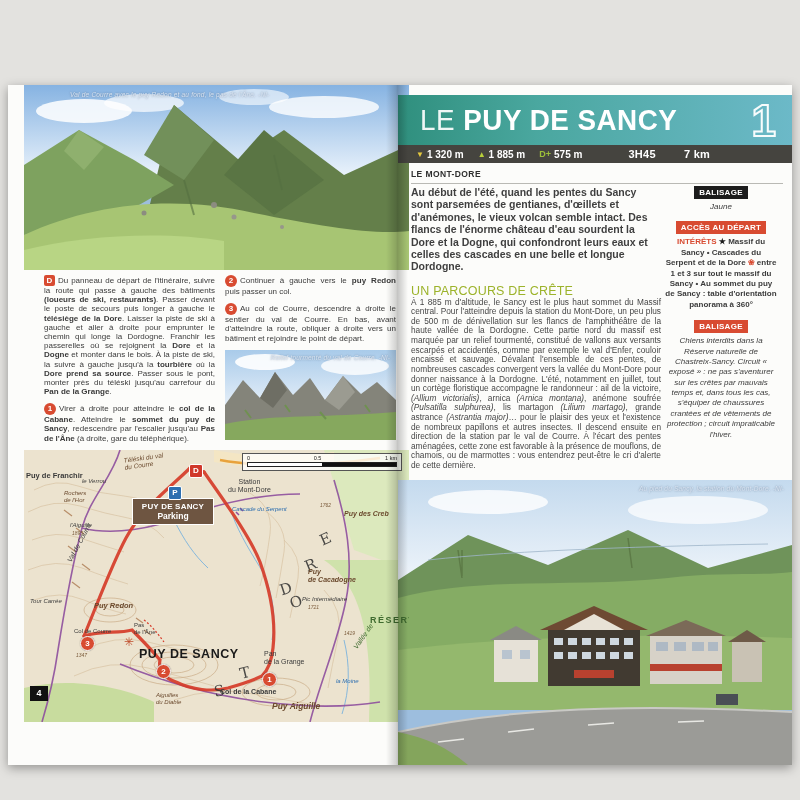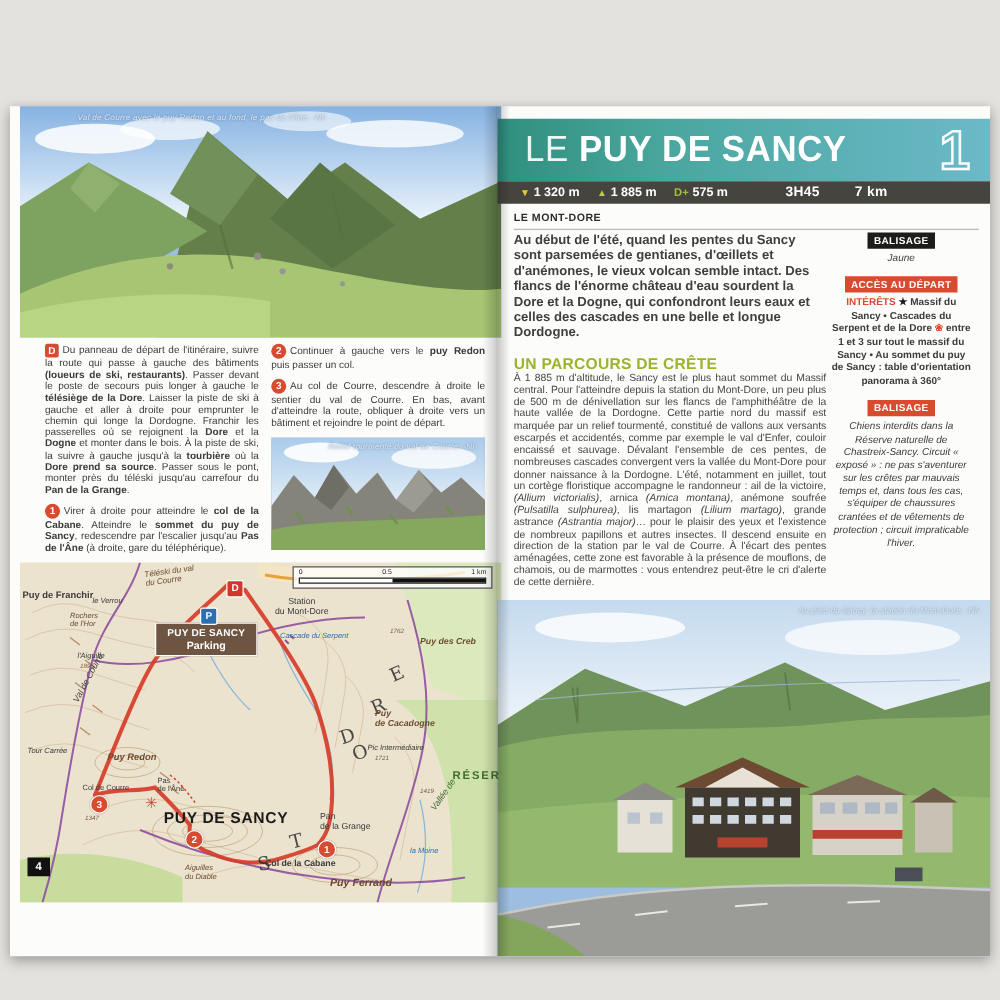--- a/index.html
+++ b/index.html
@@ -3,21 +3,21 @@
 <meta charset="utf-8">
 <style>
   html,body{margin:0;padding:0;}
   body{font-family:"Liberation Sans",sans-serif;background:#dbdad7;}
   .stage{position:relative;width:800px;height:800px;background:#e3e2df;overflow:hidden;}
   .spread{position:absolute;left:8px;top:85px;width:784px;height:680px;background:#fcfcfa;
           box-shadow:0 3px 10px rgba(0,0,0,.35);}
   .gutter{position:absolute;left:378px;top:0;width:22px;height:680px;
           background:linear-gradient(90deg,rgba(0,0,0,0),rgba(0,0,0,.16) 45%,rgba(0,0,0,.22) 52%,rgba(0,0,0,0));pointer-events:none;z-index:40;}
   .page{position:absolute;top:0;height:644px;}
-  .page.left{left:8px;width:385px;}
+  .page.left{left:16px;width:385px;}
   .page.right{left:387px;width:397px;}
 
   
   .photo{position:absolute;overflow:hidden;background:#9dbede;}
   .photo svg{display:block;}
   .caption{position:absolute;font-size:6.5px;font-style:italic;color:#d9e4f2;
            text-shadow:0 0 2px rgba(40,60,90,.55);letter-spacing:.2px;z-index:5;}
 
   
   .columns{position:absolute;left:20px;top:190px;width:352px;height:176px;display:flex;gap:10px;}
@@ -74,21 +74,21 @@
   .tri.down{color:#e5c93e;}
   .tri.up{color:#b9cf3a;}
   .dplus{color:#9dbf3a;margin:0 3px 0 10px;font-size:9px;}
   .statsbar .grp{margin-left:14px;display:flex;align-items:center;}
   .statsbar .big{margin-left:46px;font-size:11px;letter-spacing:.3px;}
   .location{position:absolute;left:16px;top:84px;width:372px;border-bottom:1px solid #b9b9b4;padding-bottom:4px;
             font-size:8.5px;font-weight:bold;color:#2e2e2e;letter-spacing:.4px;}
   .content{position:absolute;left:16px;top:101px;width:374px;display:flex;gap:4px;}
   .main{width:250px;}
   .intro{font-size:10.5px;line-height:1.18;font-weight:bold;color:#3f3f3f;}
-  .sec-head{margin-top:11px;font-size:12.5px;font-weight:700;color:#9cb32a;letter-spacing:.2px;}
+  .sec-head{margin-top:11px;font-size:12.5px;font-weight:400;color:#9cb32a;letter-spacing:.2px;}
   .bodytext{margin-top:4px;font-size:8.3px;line-height:1.16;color:#474747;text-align:justify;}
   .sidebar{width:112px;font-size:8px;color:#3c3c3c;text-align:center;}
   .sb-label{display:inline-block;color:#fff;font-weight:bold;font-size:8px;letter-spacing:.3px;
             padding:2px 5px;margin-bottom:3px;}
   .sb-label.black{background:#1c1c1c;}
   .sb-label.red{background:#d84b31;}
   .sb-text{font-style:italic;line-height:1.3;margin-bottom:9px;}
   .sb-interets{line-height:1.3;font-weight:bold;color:#3c3c3c;margin-bottom:10px;}
   .sb-interets .hd{color:#d84b31;font-weight:800;}
   .star{color:#1c1c1c;}
@@ -252,21 +252,21 @@
         <div class="ml" style="left:100px;top:186px;font-size:12px;color:#c05030;z-index:7;">✳</div>
         <div class="ml" style="left:115px;top:198px;font-size:12.5px;font-weight:800;color:#1a1a1a;white-space:nowrap;letter-spacing:.5px;">PUY DE SANCY</div>
         <div class="ml it bn" style="left:132px;top:242px;font-size:6px;">Aiguilles
 du Diable</div>
         <div class="ml it" style="left:278px;top:146px;font-size:6px;">Pic Intermédiaire</div>
         <div class="ml grn bold" style="left:346px;top:166px;font-size:9px;letter-spacing:1.5px;white-space:nowrap;">RÉSERVE</div>
         <div class="ml grn it" style="left:328px;top:196px;font-size:7px;transform:rotate(-55deg);transform-origin:left top;">Vallée de</div>
         <div class="ml" style="left:240px;top:200px;font-size:7px;">Pan
 de la Grange</div>
         <div class="ml bold" style="left:196px;top:238px;font-size:7px;white-space:nowrap;">Col de la Cabane</div>
-        <div class="ml bn bold it" style="left:248px;top:252px;font-size:8.5px;white-space:nowrap;">Puy Ferrand</div>
+        <div class="ml bn bold it" style="left:248px;top:252px;font-size:8.5px;white-space:nowrap;">Puy Aiguille</div>
         <div class="ml blue it" style="left:312px;top:228px;font-size:6px;">la Moine</div>
 
         <div class="elev" style="left:48px;top:80px;">1895</div>
         <div class="elev" style="left:296px;top:52px;">1762</div>
         <div class="elev" style="left:284px;top:154px;">1721</div>
         <div class="elev" style="left:320px;top:180px;">1419</div>
         <div class="elev" style="left:52px;top:202px;">1347</div>
 
         <div class="ridge-letter" style="left:256px;top:130px;transform:rotate(-18deg);">D</div>
         <div class="ridge-letter" style="left:266px;top:143px;transform:rotate(-20deg);">O</div>

